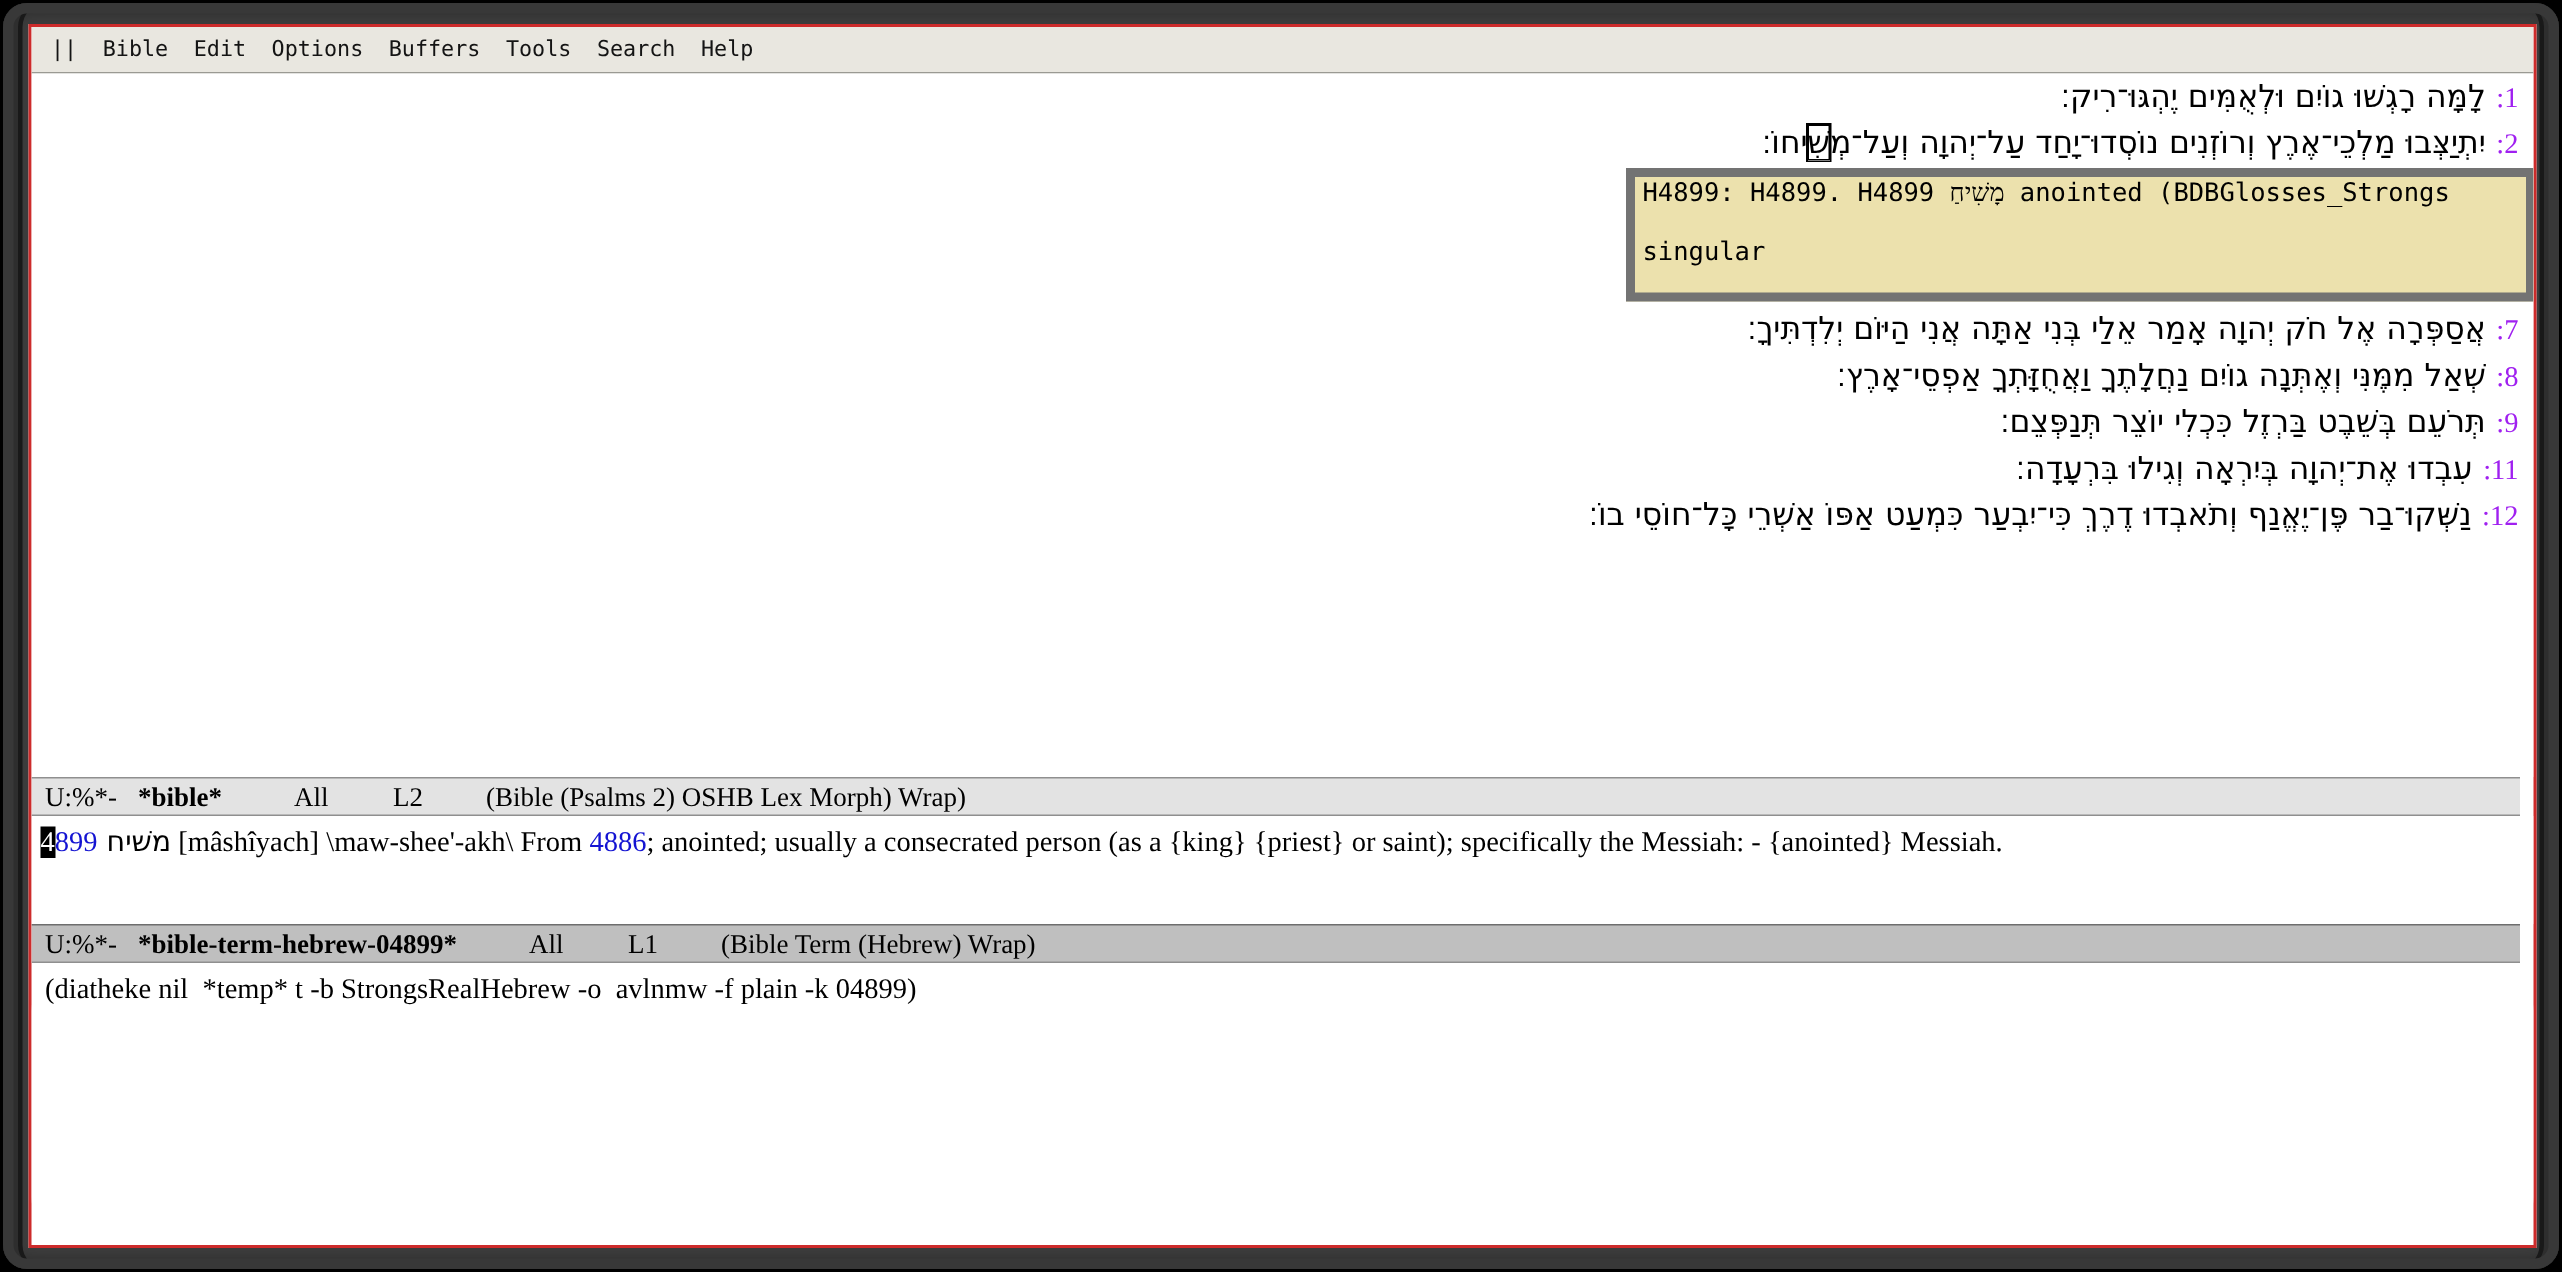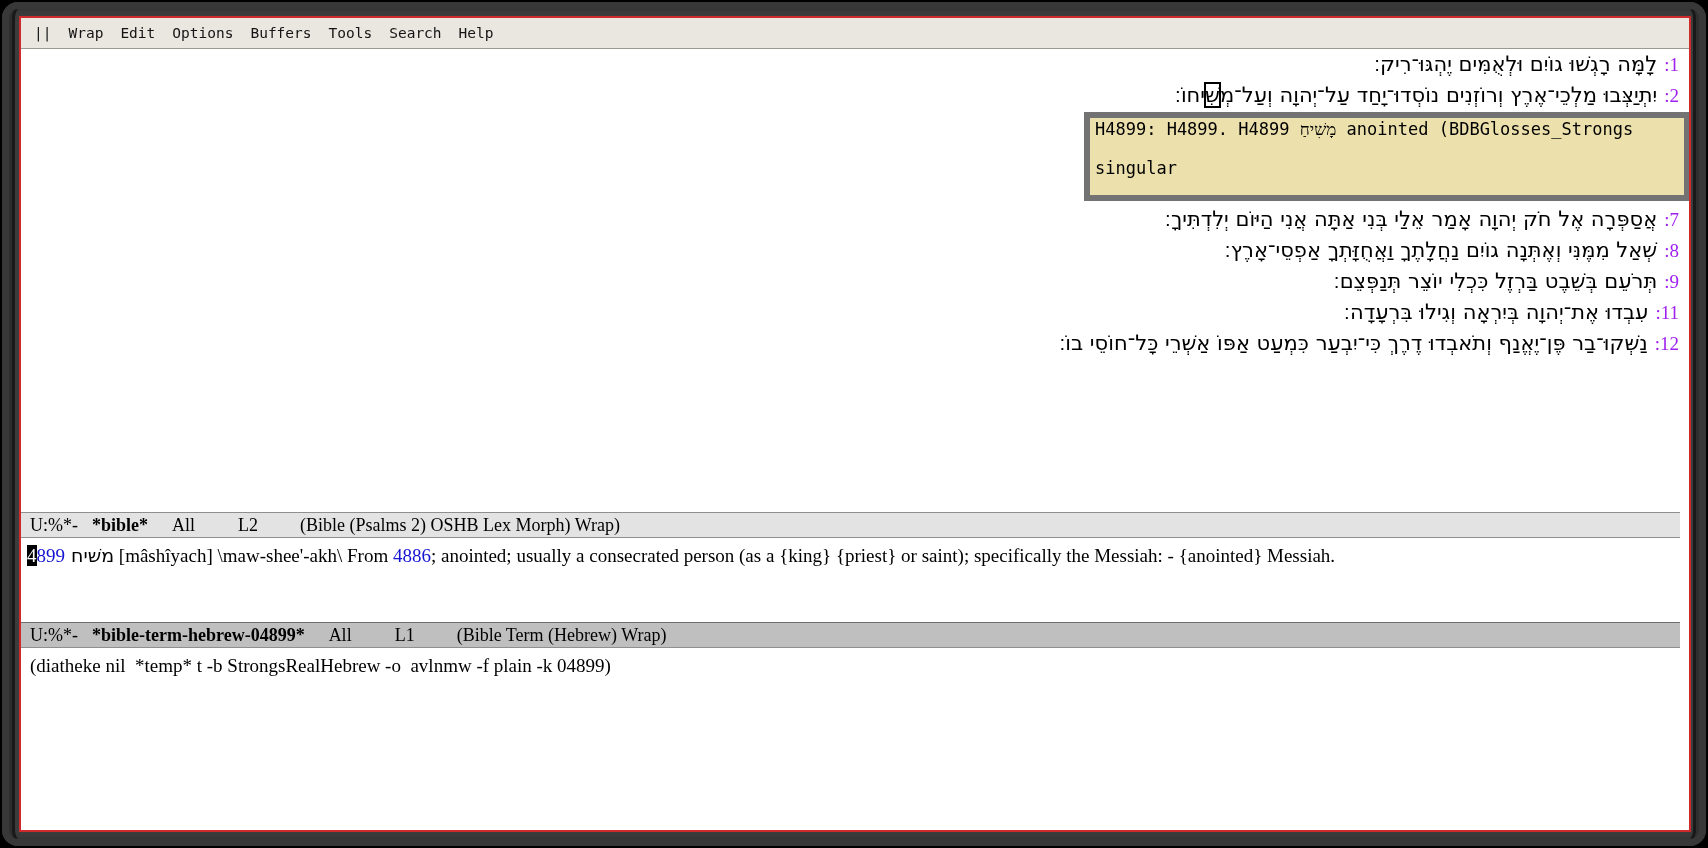--- a/index.html
+++ b/index.html
@@ -46,26 +46,26 @@
   .tooltip .tline{white-space:pre;height:19.5px;}
 
   .modeline{
     flex:0 0 auto;height:26px;box-sizing:border-box;width:calc(100% - 9px);
     background:#e3e3e3;border-top:1px solid #8f8f8f;border-bottom:1px solid #8f8f8f;
     font-family:"Liberation Serif",serif;font-size:18px;color:#000;
     display:flex;align-items:center;padding-left:9px;white-space:pre;
   }
   .modeline.ml2{background:#bfbfbf;border-top:1px solid #6e6e6e;}
   .ml-buffer{font-weight:bold;margin-left:14px;}
-  .ml-pos{margin-left:24px;}
+  .ml-pos{margin-left:48px;}
   .ml-line{margin-left:43px;}
   .ml-modes{margin-left:42px;text-align:right;}
 
   .buf2{
-    flex:0 0 auto;height:84px;background:#fff;box-sizing:border-box;
+    flex:0 0 auto;height:72px;background:#fff;box-sizing:border-box;
     padding:4px 8px 0 6px;
     font-family:"Liberation Serif",serif;font-size:19px;color:#000;
   }
   .defline{white-space:pre-wrap;line-height:27px;}
   .link{color:#1414d2;}
   .cursor-char{background:#000;color:#fff;}
   .def-heb{font-family:"DejaVu Sans",sans-serif;font-size:19px;}
 
   .minibuf{
     flex:1 1 auto;background:#fff;
@@ -75,21 +75,21 @@
 </style>
 </head>
 <body>
 
 <div class="bezel"></div>
 
 <div class="emacs">
 
   <div class="menubar">
     <span class="menu-item">||</span>
-    <span class="menu-item">Wrap</span>
+    <span class="menu-item">Bible</span>
     <span class="menu-item">Edit</span>
     <span class="menu-item">Options</span>
     <span class="menu-item">Buffers</span>
     <span class="menu-item">Tools</span>
     <span class="menu-item">Search</span>
     <span class="menu-item">Help</span>
   </div>
 
   <div class="mainbuf">
     <div class="vrow"><span class="vnum">1:</span><span class="vtext">לָמָּה רָגְשׁוּ גוֹיִם וּלְאֻמִּים יֶהְגּוּ־רִיק׃</span></div>

